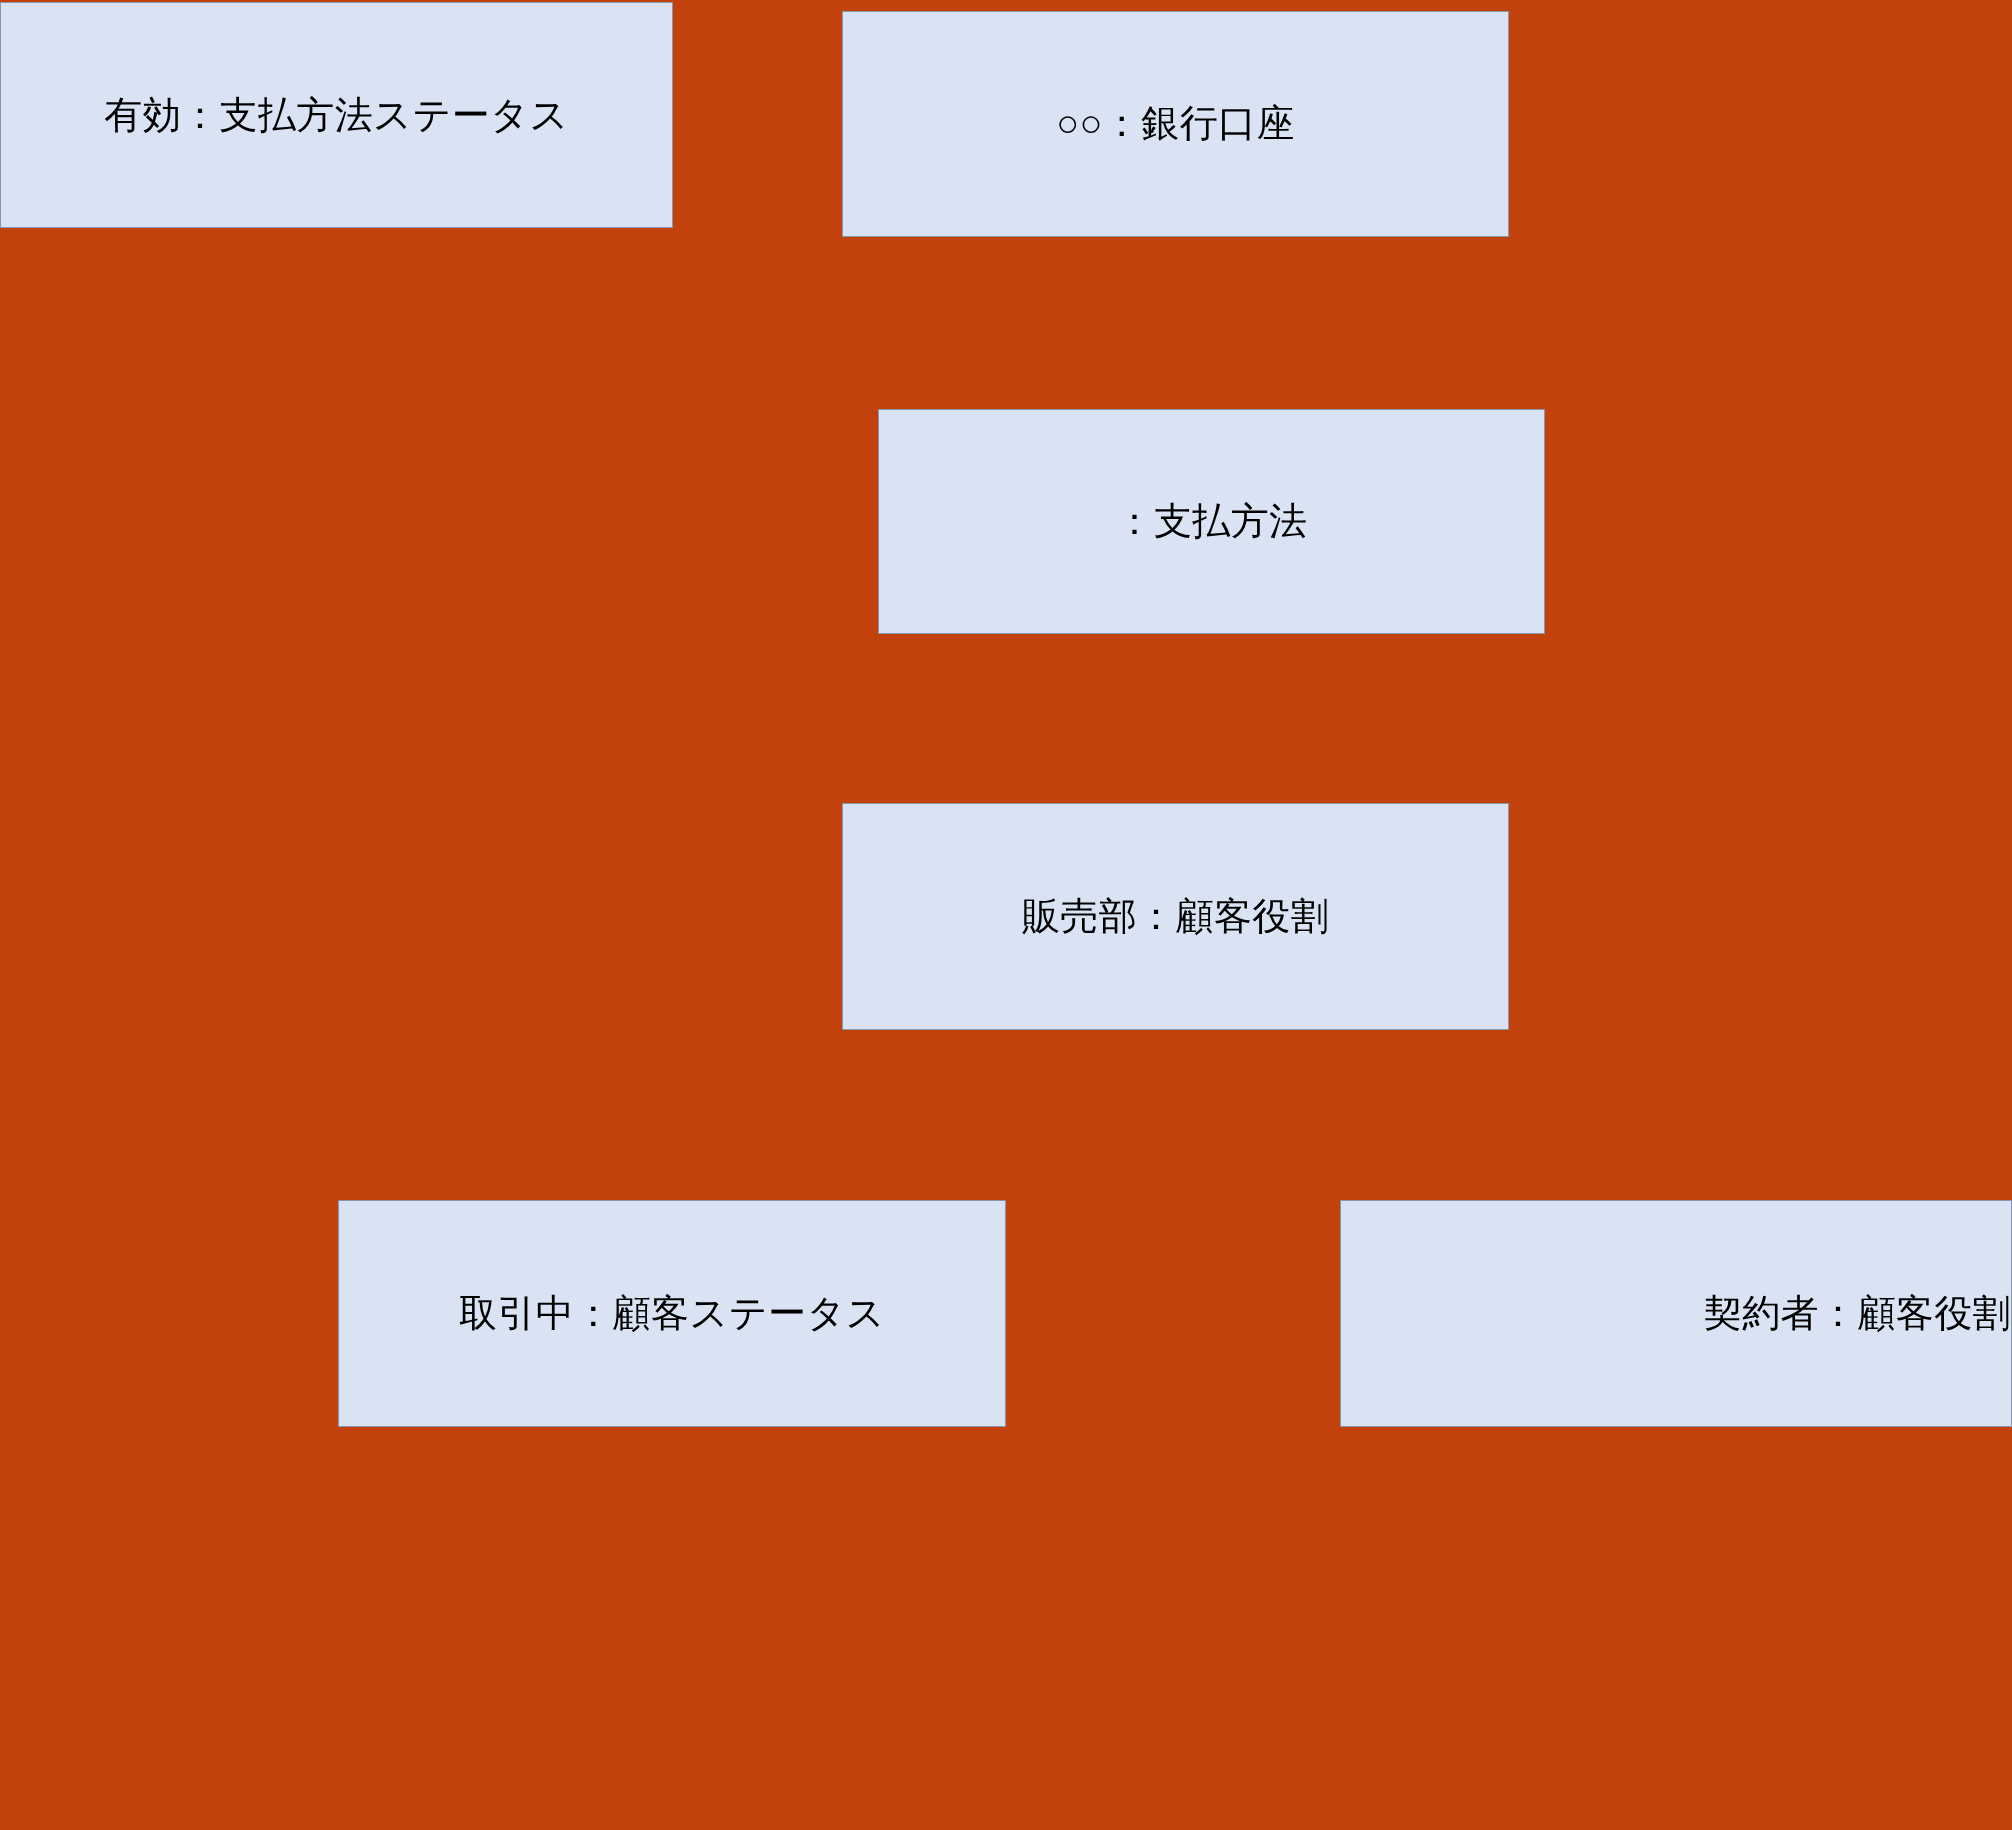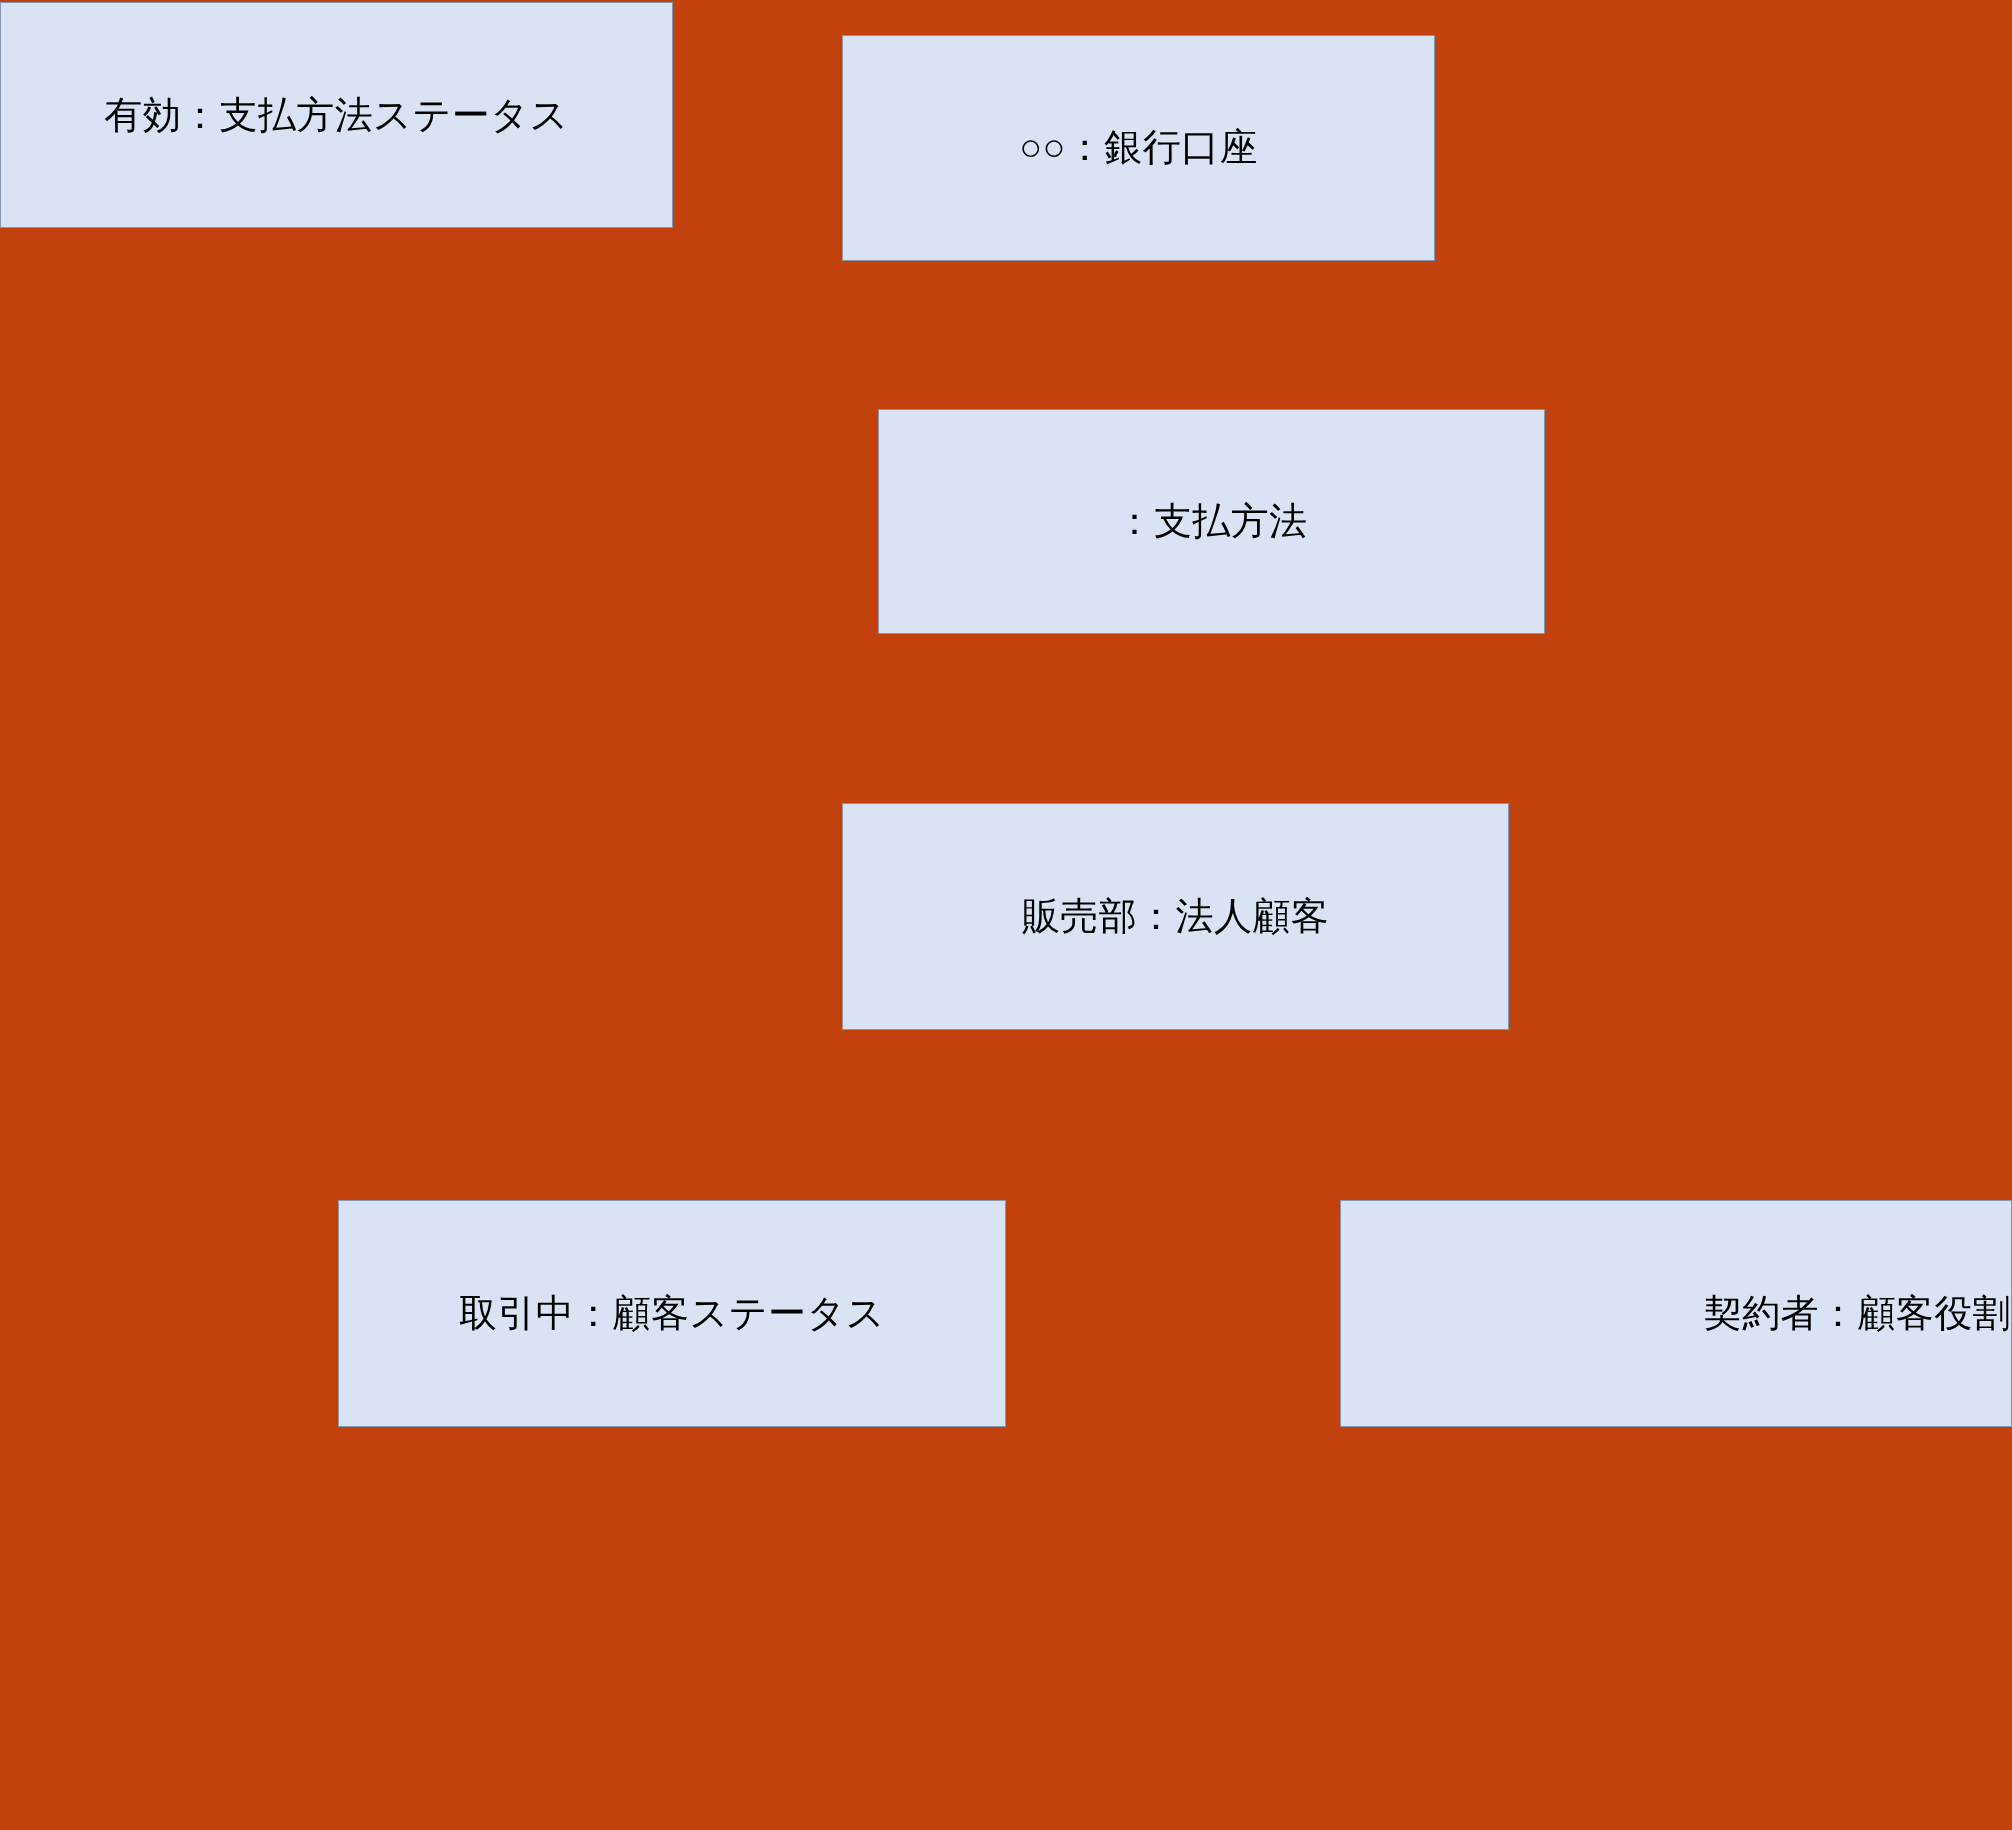--- a/index.html
+++ b/index.html
@@ -37,30 +37,30 @@
 </style>
 </head>
 <body>
 
 <div id="canvas">
 
   <div class="obj-box" style="left:0px; top:2.4px; width:673px; height:226px;">
     <span class="obj-label">有効：支払方法ステータス</span>
   </div>
 
-  <div class="obj-box" style="left:842px; top:11px; width:593px; height:226px;margin-top:24px;">
+  <div class="obj-box" style="left:842px; top:11px; width:667px; height:226px;">
     <span class="obj-label">○○：銀行口座</span>
   </div>
 
   <div class="obj-box" style="left:842px; top:409px; width:667px; height:225px;margin-left:36px;">
     <span class="obj-label">：支払方法</span>
   </div>
 
   <div class="obj-box" style="left:842px; top:803px; width:667px; height:227px;">
-    <span class="obj-label">販売部：法人顧客</span>
+    <span class="obj-label">販売部：顧客役割</span>
   </div>
 
   <div class="obj-box" style="left:338px; top:1200px; width:668px; height:227px;text-align:center;">
     <span class="obj-label">取引中：顧客ステータス</span>
   </div>
 
   <div class="obj-box" style="left:1340px; top:1200px; width:672px; height:227px;justify-content:flex-end;">
     <span class="obj-label">契約者：顧客役割</span>
   </div>
 

